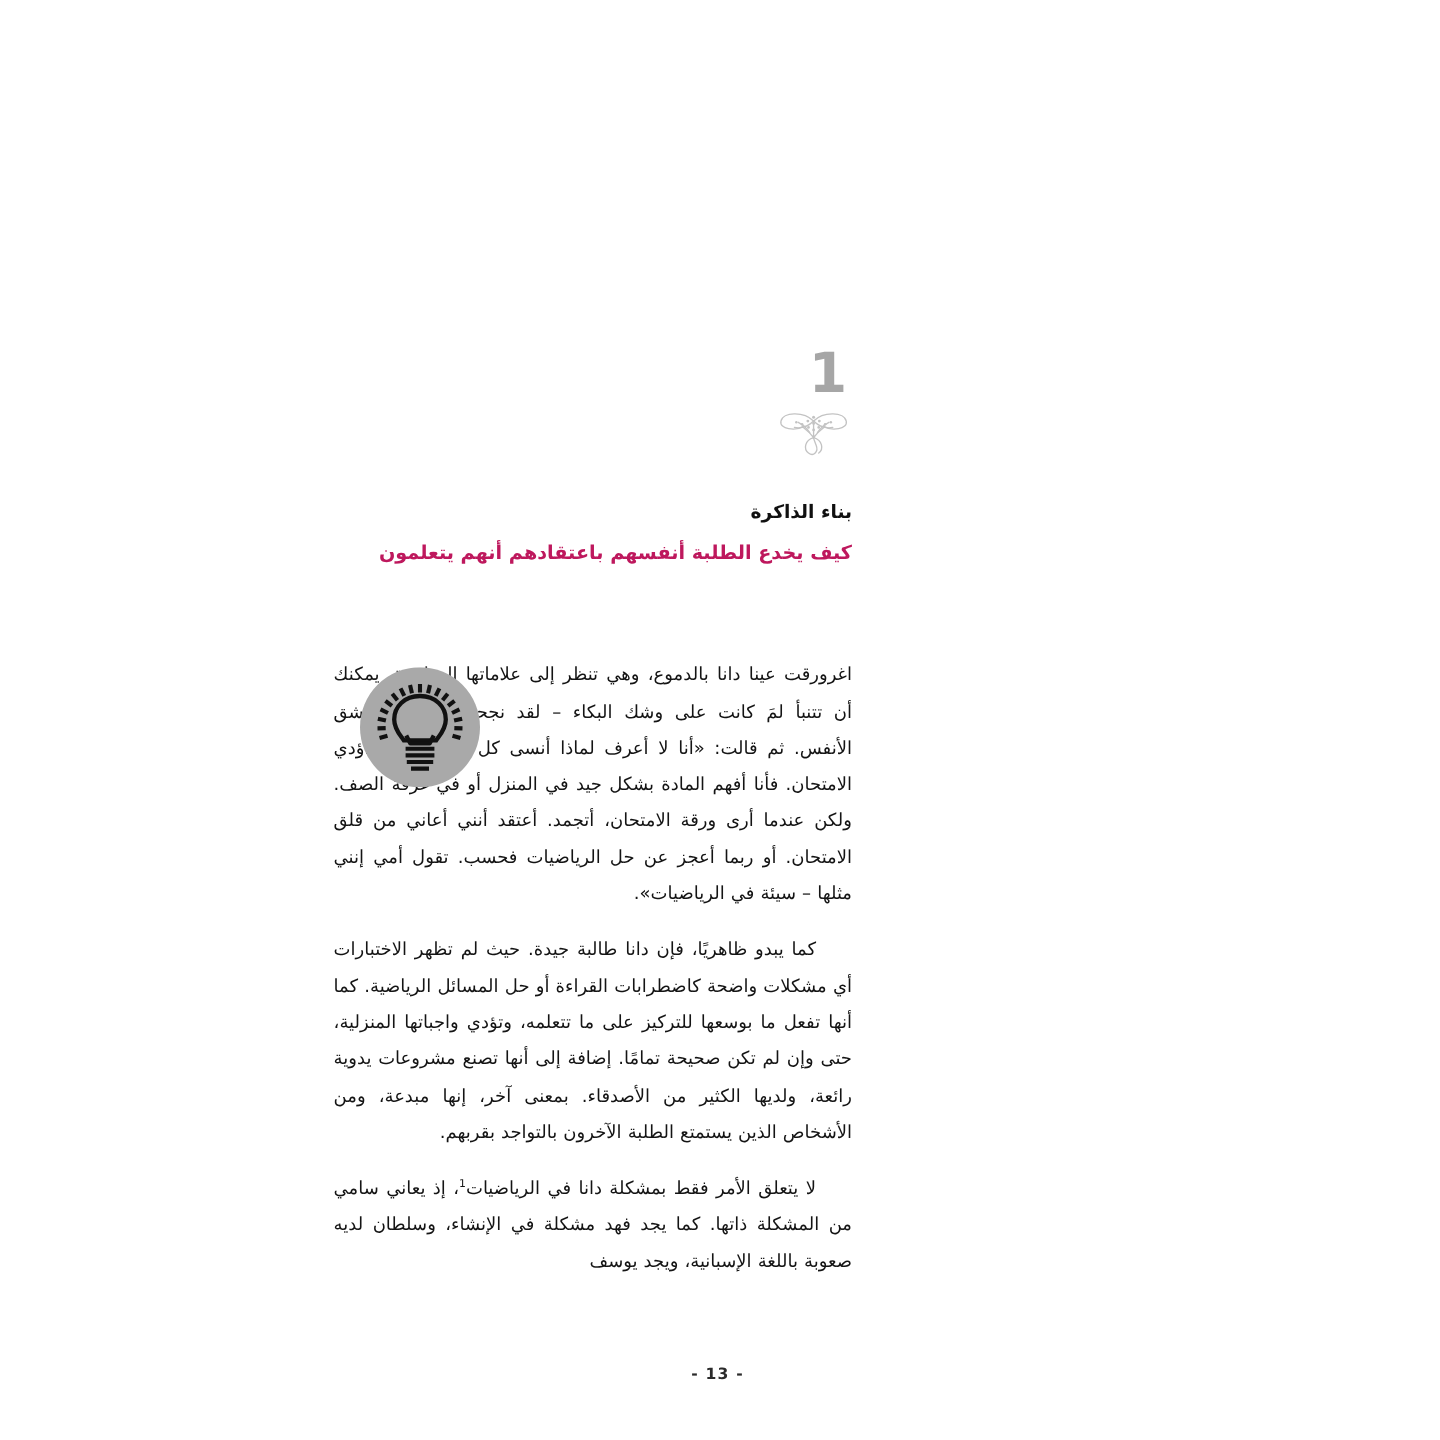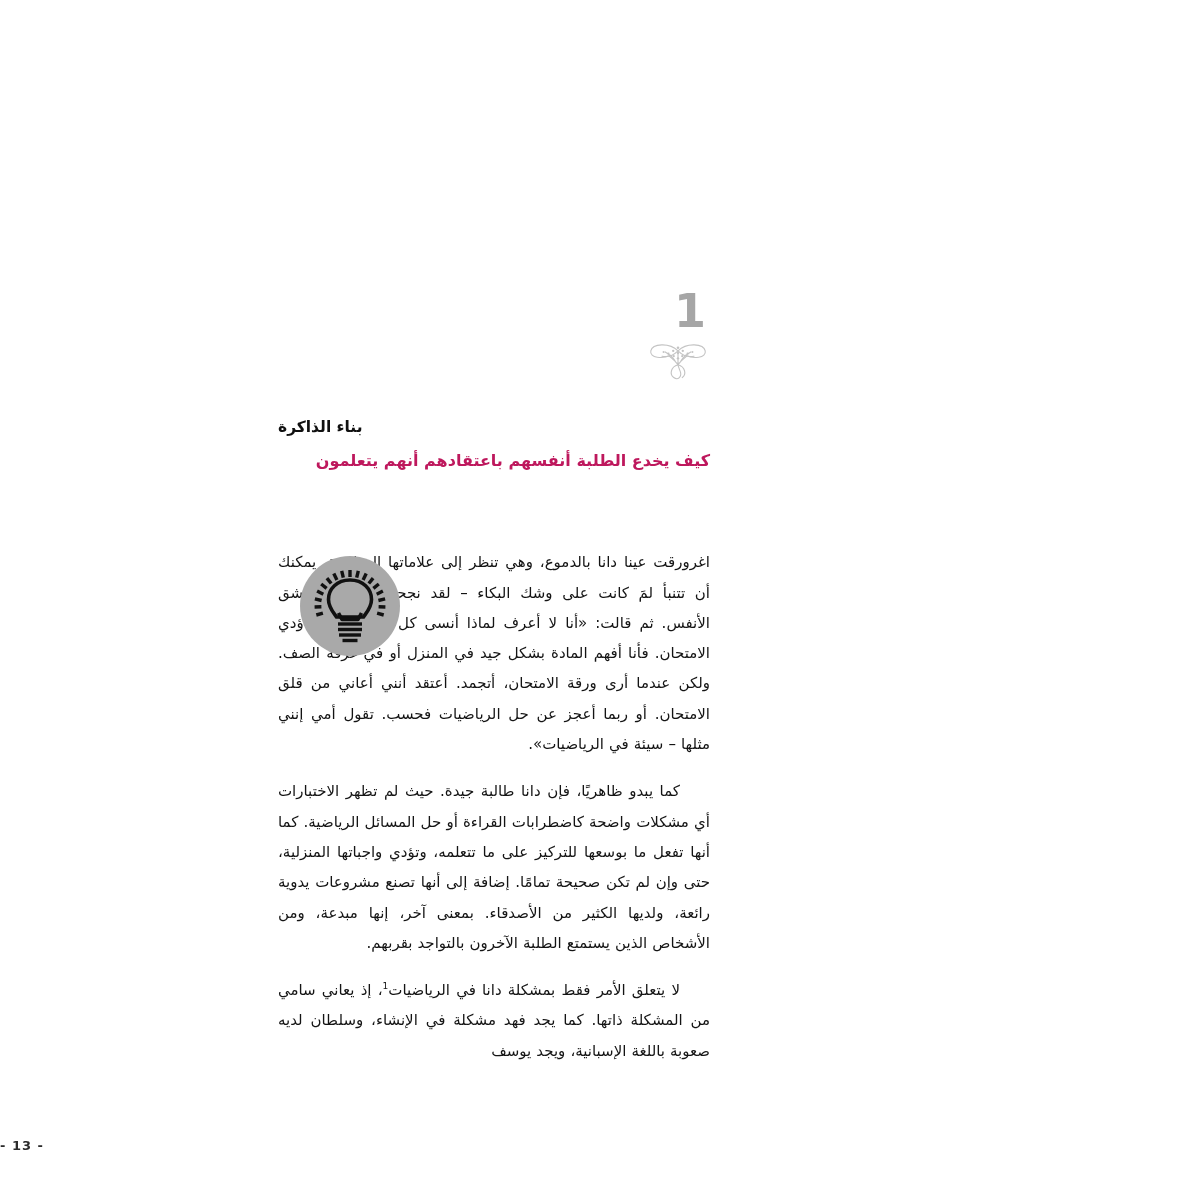--- a/index.html
+++ b/index.html
@@ -57,21 +57,21 @@
     opacity: .75;
   }
 
   
   .chapter-title {
     font-size: 15.5px;
     font-weight: 700;
     color: #101010;
     margin: 34px 0 0 0;
     line-height: 1.5;
-    text-align: left;
+    text-align: right;
     letter-spacing: 0;
   }
   .chapter-subtitle {
     font-size: 16px;
     font-weight: 700;
     color: #be185d;
     margin: 10px 0 0 0;
     line-height: 1.5;
     text-align: right;
   }
@@ -108,20 +108,21 @@
     width: 100px;
     height: 100px;
   }
 
   
   .folio {
     position: absolute;
     left: 0;
     right: 4px;
     top: 1138px;
+    text-align: center;
     font-size: 13px;
     font-weight: 700;
     color: #2b2b2b;
     direction: ltr;
     letter-spacing: 1px;
   }
 </style>
 </head>
 <body>
 

